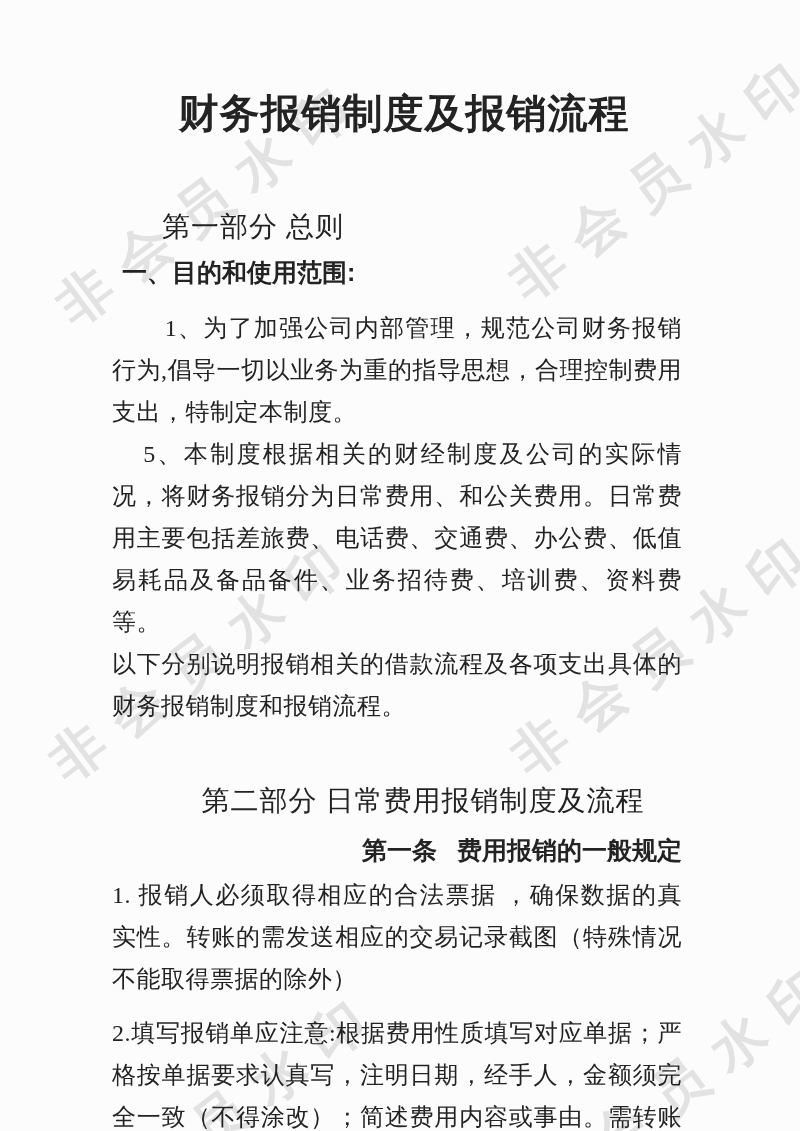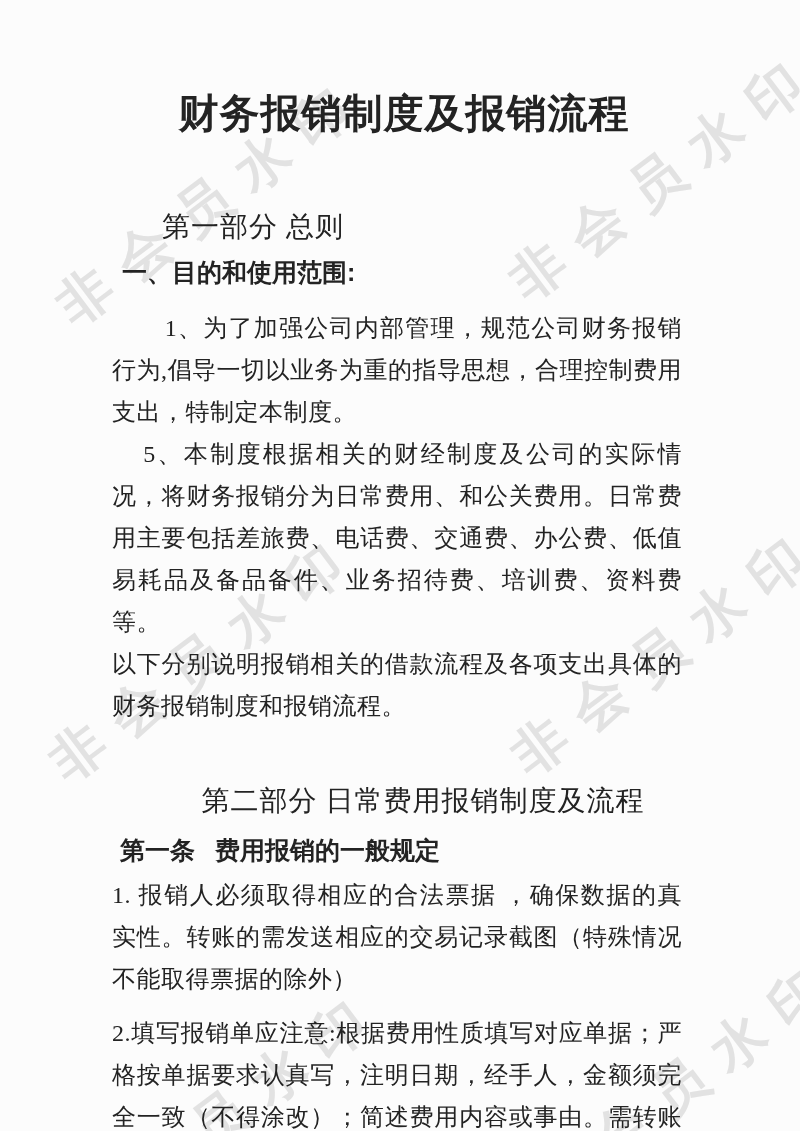--- a/index.html
+++ b/index.html
@@ -53,21 +53,21 @@
     letter-spacing: 1px;
   }
   .part-heading.p1 { margin-top: 73px; text-indent: 50px; }
   .part-heading.p2 { margin-top: 55px; line-height: 38px; text-indent: 52px; text-align: center; }
   .sec-heading {
     font-size: 25px;
     font-weight: bold;
     font-family: "Liberation Sans", sans-serif;
   }
   .sec-heading.s1 { margin-top: 10px; line-height: 34px; margin-left: 10px; }
-  .sec-heading.s2 { margin-top: 12px; line-height: 36px; margin-left: 8px; }
+  .sec-heading.s2 { margin-top: 12px; line-height: 36px; margin-left: 8px; text-align: right; }
   .sec-heading .label { margin-right: 20px; }
   .body-para {
     margin: 0;
     font-size: 24px;
     line-height: 42px;
     text-align: justify;
     letter-spacing: 0.5px;
   }
   .body-para.bp1 { margin-top: 18px; text-indent: 2.2em; }
   .body-para.bp2 { margin-top: 0;  text-indent: 1.3em; }

